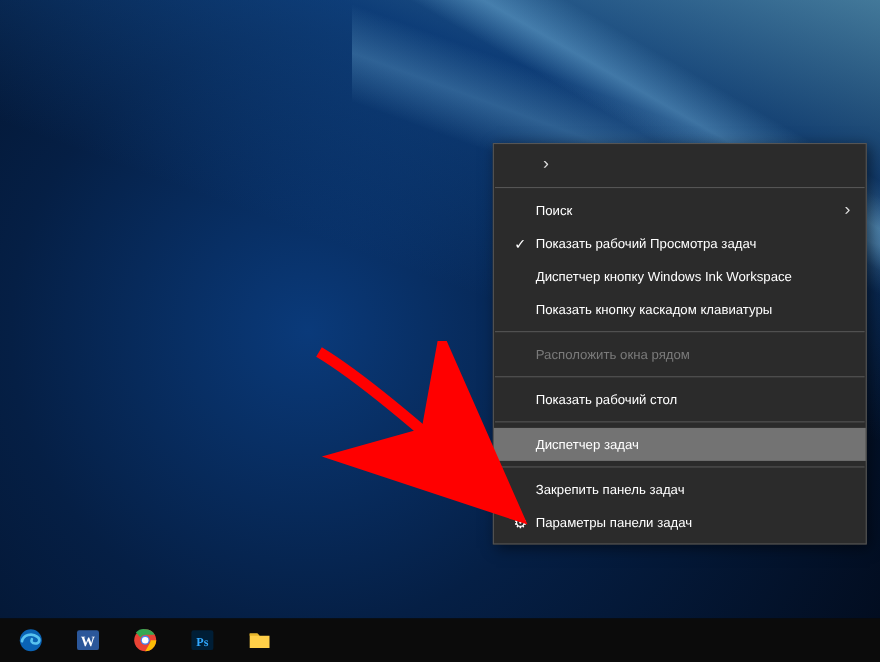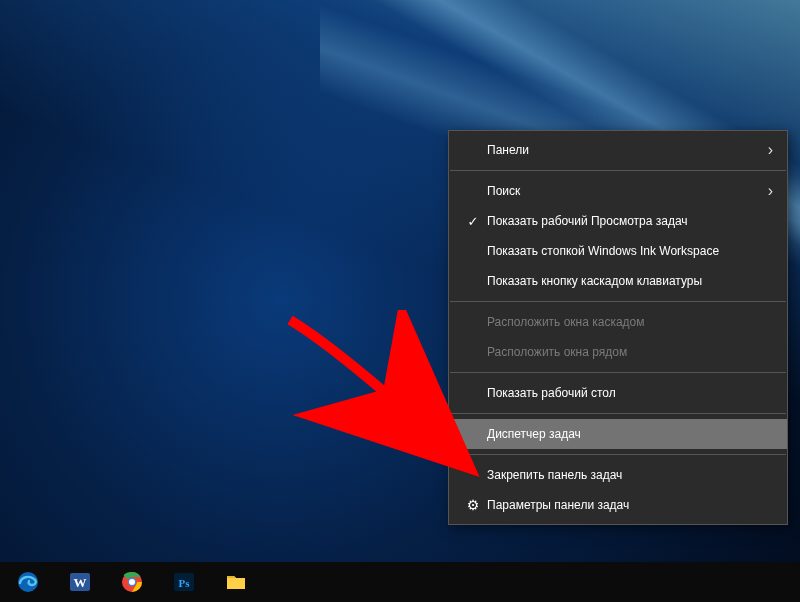--- a/index.html
+++ b/index.html
@@ -62,52 +62,46 @@
 </head>
 <body>
 
 <div class="desktop">
   <div class="beam"></div>
 </div>
 
 <div class="context-menu" id="ctx">
     <div class="cm-item enabled">
       <span class="cm-icon-slot"></span>
-      <span class="cm-label">Панели</span>
       <span class="cm-sub" style="font-size: 16px;">›</span>
     </div>
     <div class="cm-sep"></div>
     <div class="cm-item enabled">
       <span class="cm-icon-slot"></span>
       <span class="cm-label">Поиск</span>
       <span class="cm-sub" style="font-size: 16px;">›</span>
     </div>
     <div class="cm-item enabled">
       <span class="cm-icon-slot">
         <span class="check">✓</span>
       </span>
       <span class="cm-label">Показать рабочий Просмотра задач</span>
       <span class="cm-sub"></span>
     </div>
     <div class="cm-item enabled">
       <span class="cm-icon-slot"></span>
-      <span class="cm-label">Показать стопкой Windows Ink Workspace</span>
+      <span class="cm-label">Диспетчер кнопку Windows Ink Workspace</span>
       <span class="cm-sub"></span>
     </div>
     <div class="cm-item enabled">
       <span class="cm-icon-slot"></span>
       <span class="cm-label">Показать кнопку каскадом клавиатуры</span>
       <span class="cm-sub"></span>
     </div>
     <div class="cm-sep"></div>
-    <div class="cm-item disabled">
-      <span class="cm-icon-slot"></span>
-      <span class="cm-label">Расположить окна каскадом</span>
-      <span class="cm-sub"></span>
-    </div>
     <div class="cm-item disabled">
       <span class="cm-icon-slot"></span>
       <span class="cm-label">Расположить окна рядом</span>
       <span class="cm-sub"></span>
     </div>
     <div class="cm-sep"></div>
     <div class="cm-item enabled">
       <span class="cm-icon-slot"></span>
       <span class="cm-label">Показать рабочий стол</span>
       <span class="cm-sub"></span>

